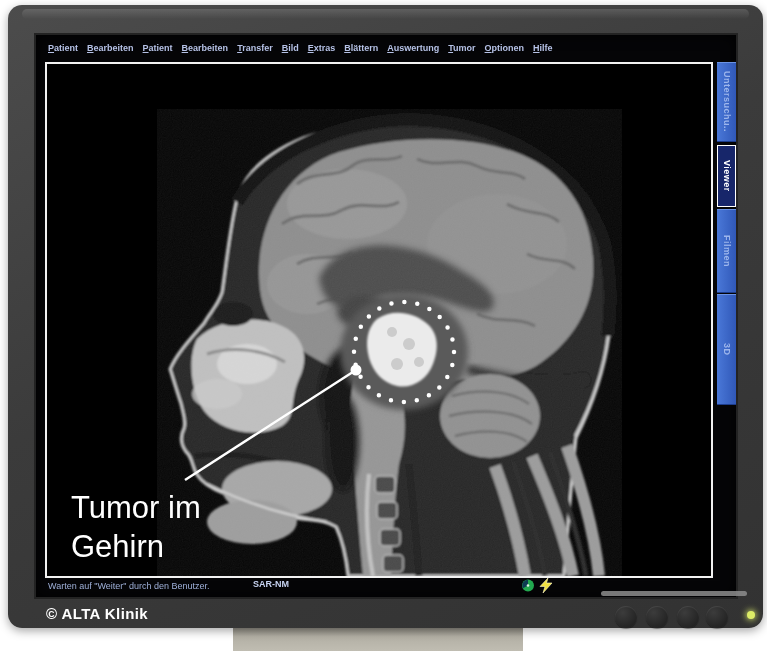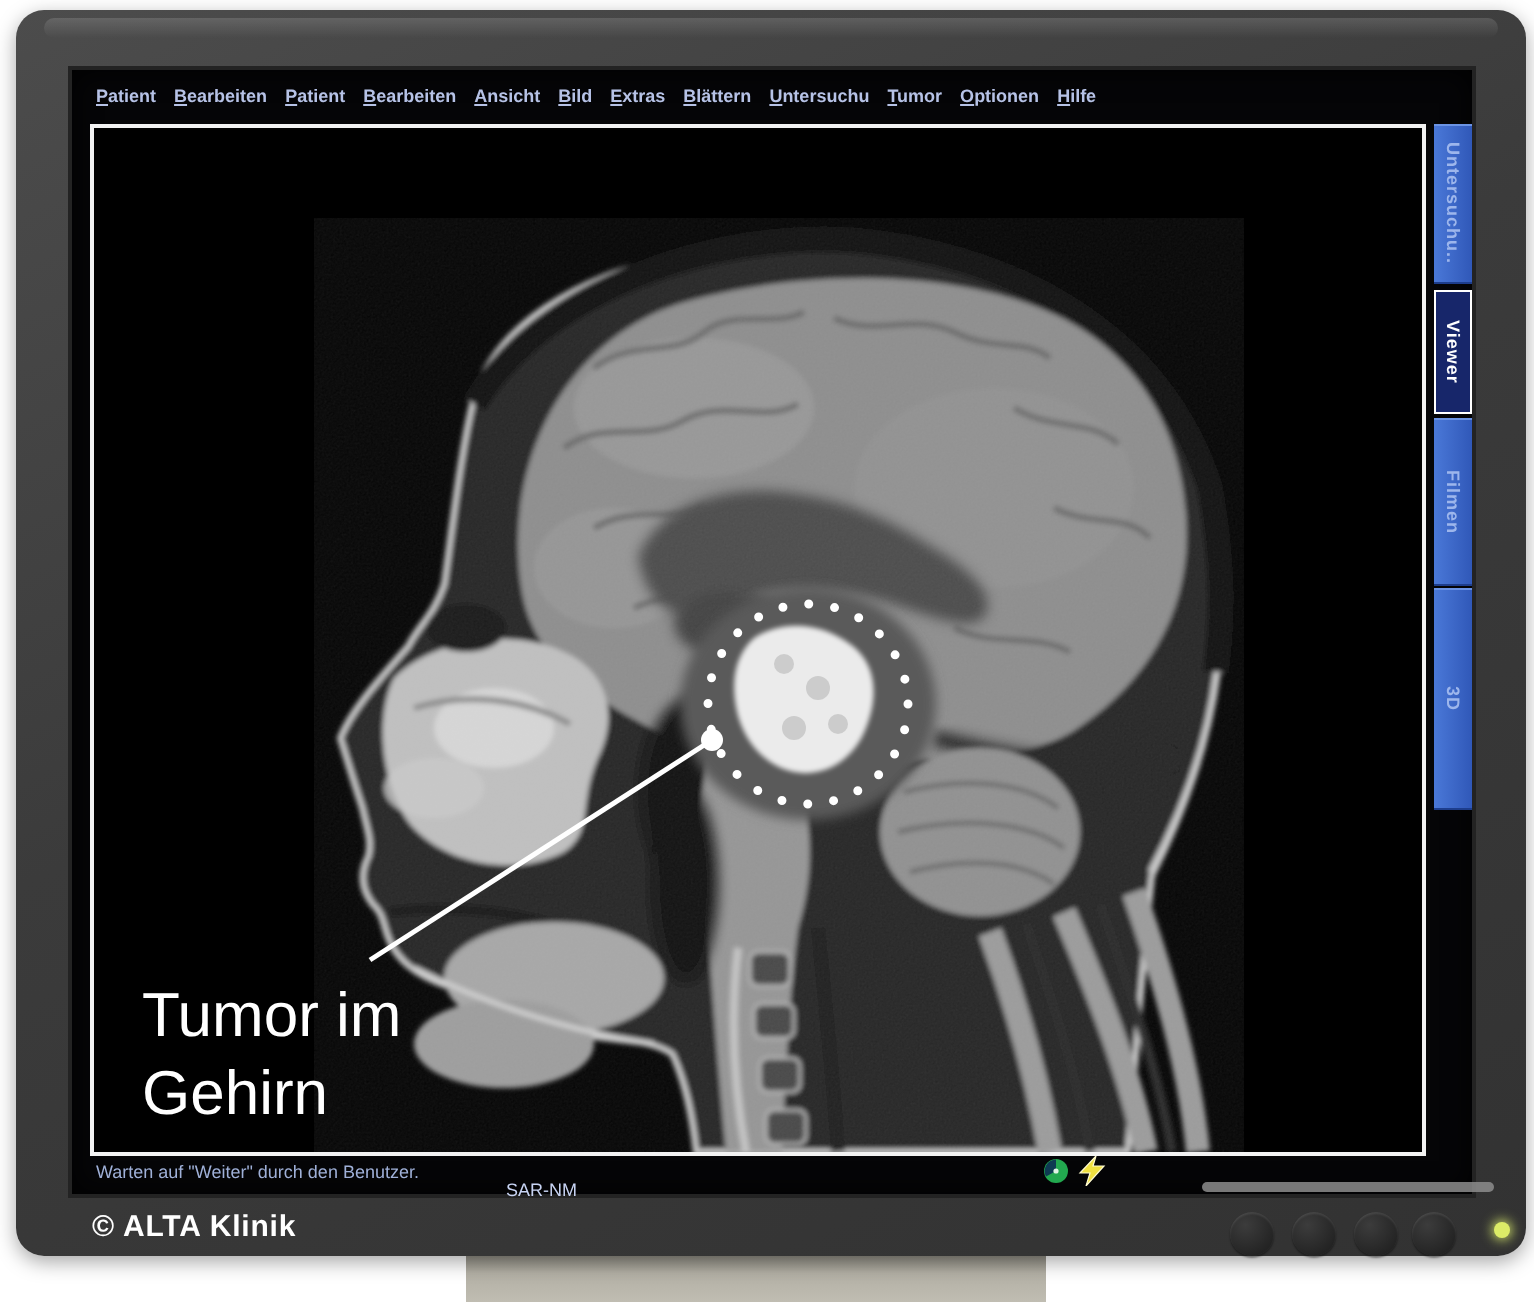--- a/index.html
+++ b/index.html
@@ -74,41 +74,41 @@
   .tab.selected{
     background:#17266a;color:#ffffff;
     border:1px solid #ffffff;
   }
   
   .statusbar{
     position:absolute;left:0;top:543px;width:100%;height:18px;
     font-size:9px;color:#9fb0d8;
   }
   .status-msg{position:absolute;left:12px;top:3px;}
-  .status-field{position:absolute;left:217px;top:12px;font-weight:normal;color:#c7d3f2;}
+  .status-field{position:absolute;left:217px;top:1px;font-weight:bold;color:#c7d3f2;}
   .status-icons{position:absolute;left:485px;top:0px;display:flex;gap:4px;}
 </style>
 </head>
 <body>
 
 <div class="stand"></div>
 
 <div class="monitor">
   <div class="screen">
 
     <div class="menubar">
       <span>Patient</span>
       <span>Bearbeiten</span>
       <span>Patient</span>
       <span>Bearbeiten</span>
-      <span>Ansicht</span>
+      <span>Transfer</span>
       <span>Bild</span>
       <span>Extras</span>
       <span>Blättern</span>
-      <span>Untersuchu</span>
+      <span>Auswertung</span>
       <span>Tumor</span>
       <span>Optionen</span>
       <span>Hilfe</span>
     </div>
 
     <div class="viewport">
       <svg width="664" height="512" viewBox="0 0 664 512">
         <defs>
           <filter id="f1" x="-20%" y="-20%" width="140%" height="140%">
               <feGaussianBlur stdDeviation="1.2"></feGaussianBlur>

